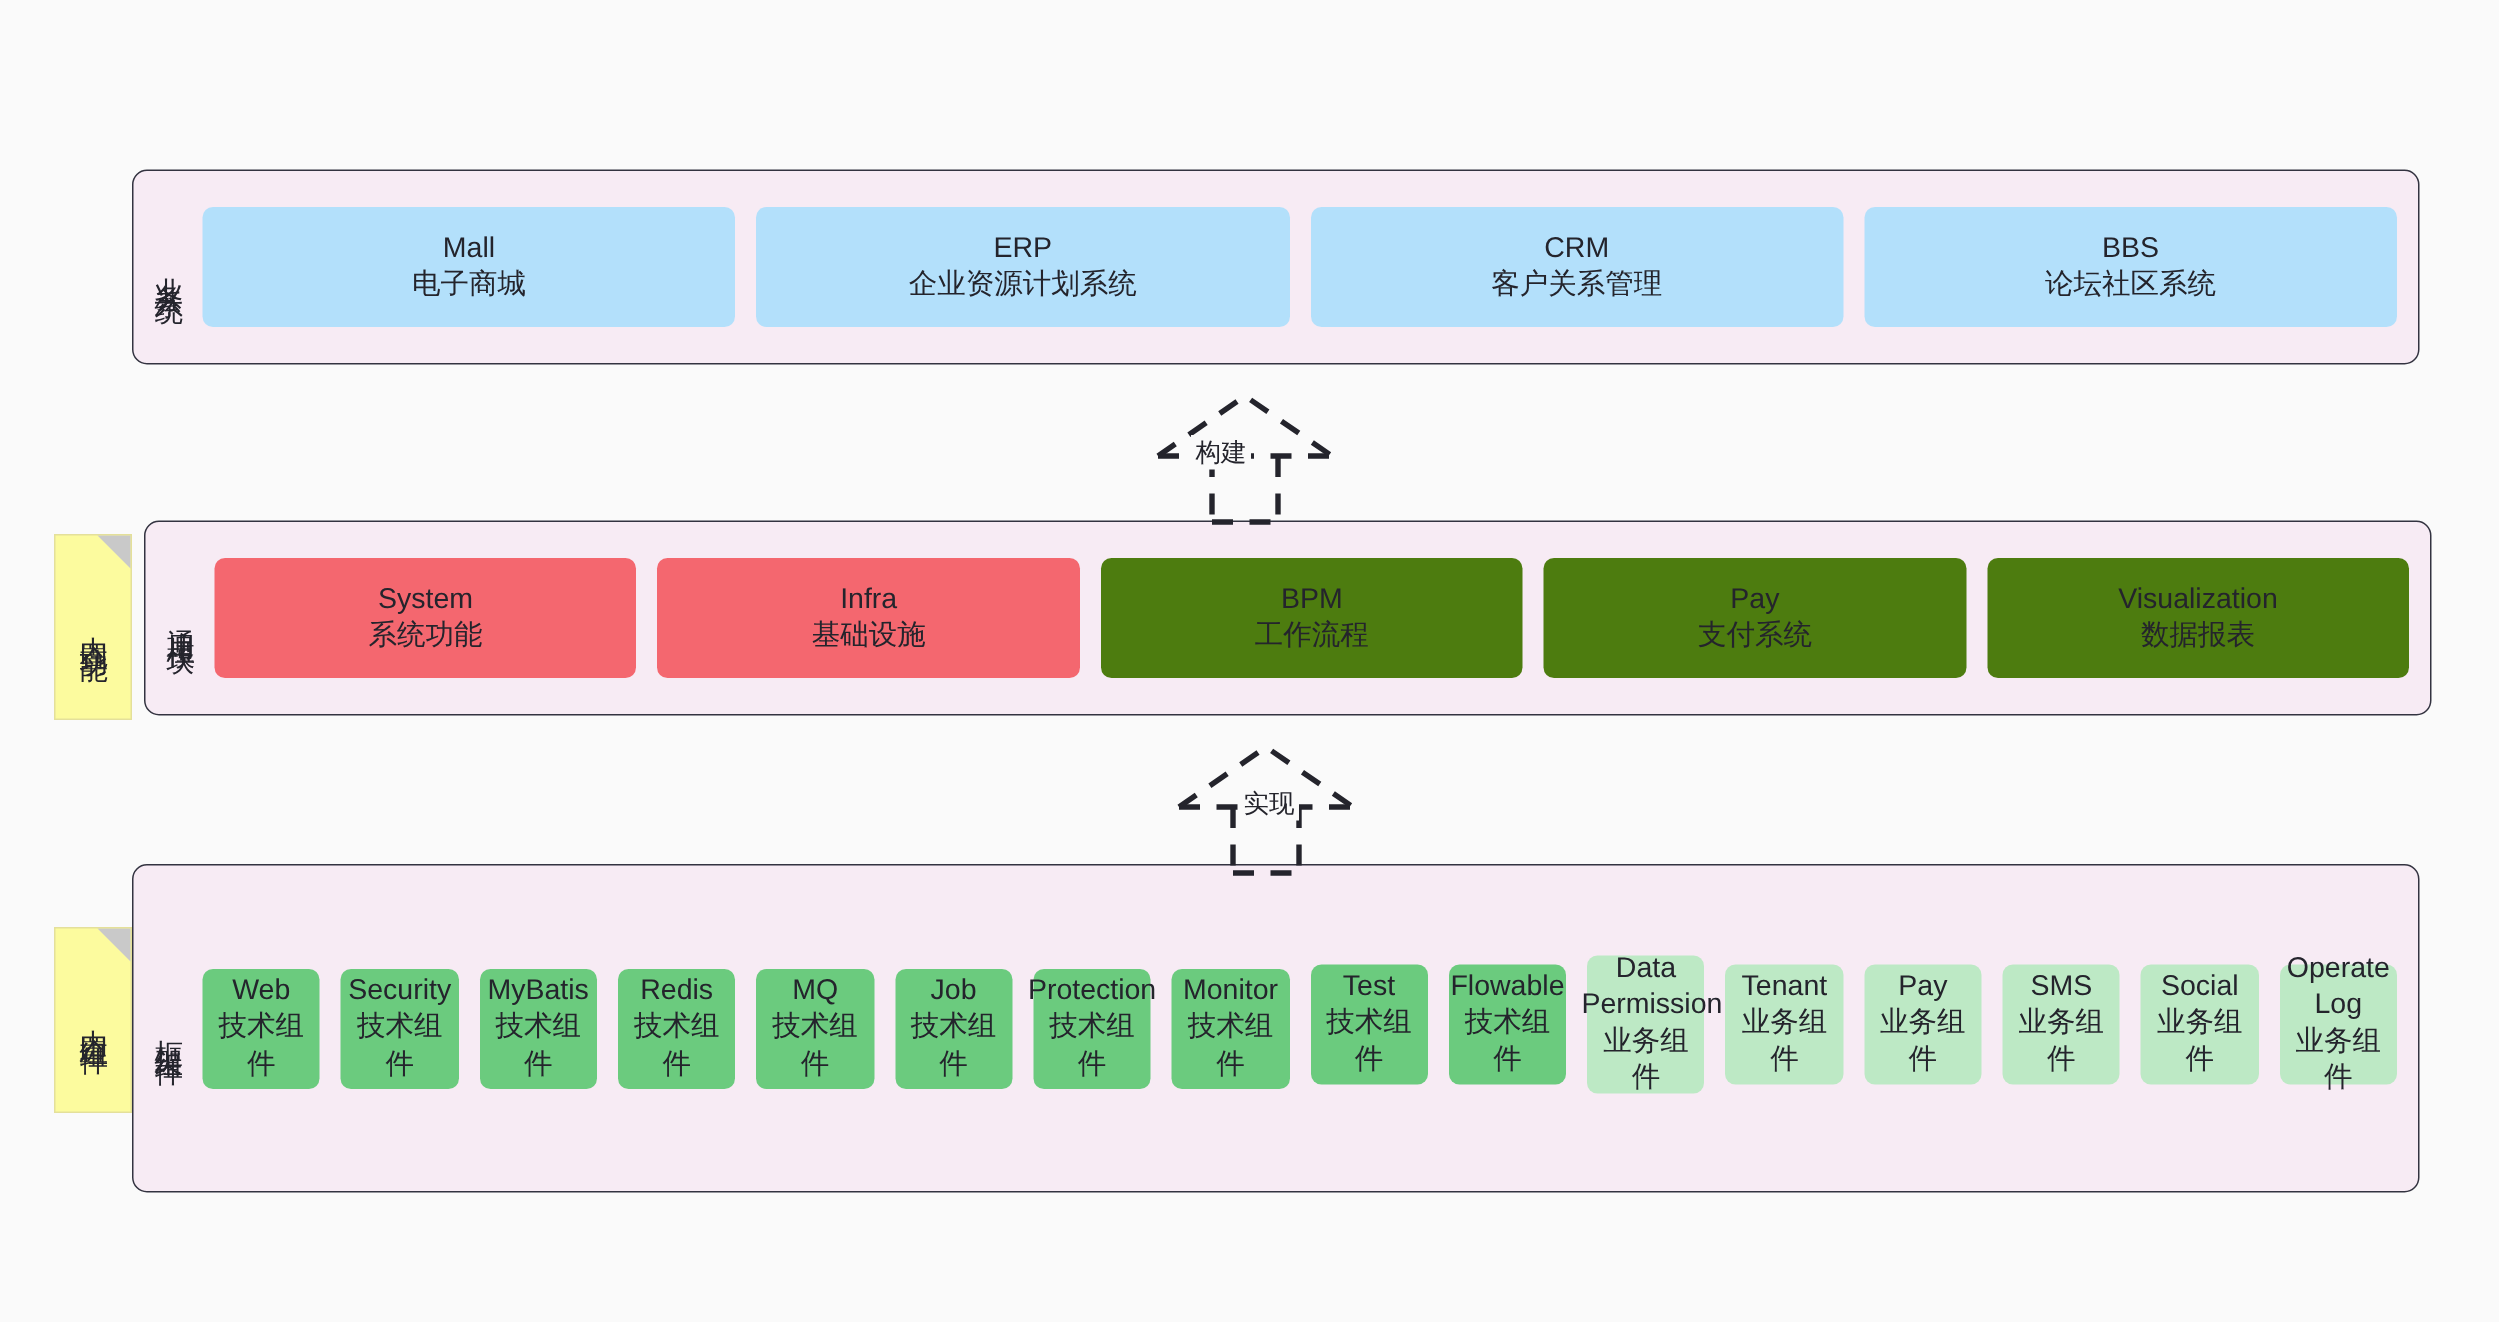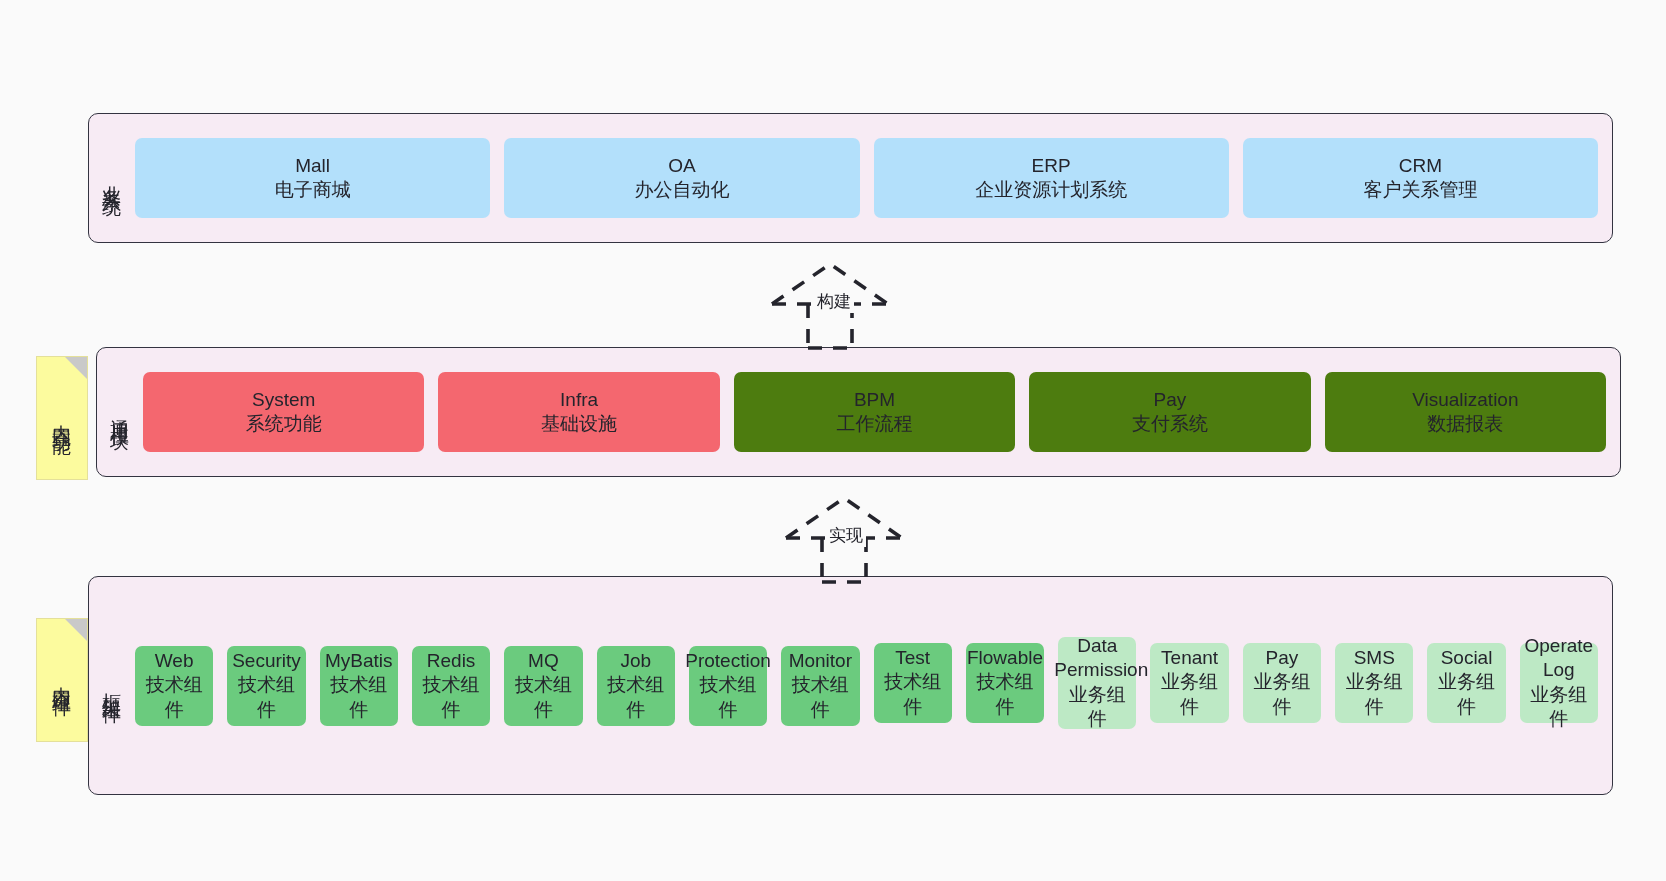--- a/index.html
+++ b/index.html
@@ -134,44 +134,44 @@
 
   <div class="layer" id="layer-business" style="left:88px; top:113px; width:1525px; height:130px;">
     <div class="layer-title">业务系统</div>
     <div class="layer-body">
       <div class="row">
         <div class="node biz">
           <span class="t1">Mall</span>
           <span class="t2">电子商城</span>
         </div>
         <div class="node biz">
-          <span class="t1">OA</span>
-          <span class="t2">办公自动化</span>
-        </div>
-        <div class="node biz">
           <span class="t1">ERP</span>
           <span class="t2">企业资源计划系统</span>
         </div>
         <div class="node biz">
           <span class="t1">CRM</span>
           <span class="t2">客户关系管理</span>
+        </div>
+        <div class="node biz">
+          <span class="t1">BBS</span>
+          <span class="t2">论坛社区系统</span>
         </div>
       </div>
     </div>
   </div>
 
   <div class="connector" style="left:750px; top:258px; width:160px; height:92px;">
     <svg width="160" height="92" viewBox="0 0 160 92">
       <polyline points="22,46 80,6 138,46" fill="none" stroke="#24242c" stroke-width="3.6" stroke-dasharray="14 11" stroke-linecap="butt"></polyline>
       <line x1="22" y1="46" x2="138" y2="46" stroke="#24242c" stroke-width="3.6" stroke-dasharray="14 11"></line>
       <line x1="58" y1="46" x2="58" y2="92" stroke="#24242c" stroke-width="3.6" stroke-dasharray="14 11"></line>
       <line x1="102" y1="46" x2="102" y2="92" stroke="#24242c" stroke-width="3.6" stroke-dasharray="14 11"></line>
       <line x1="58" y1="90" x2="102" y2="90" stroke="#24242c" stroke-width="3.6" stroke-dasharray="14 11"></line>
     </svg>
-    <span class="label" style="left:64px; top:32px;">构建</span>
+    <span class="label" style="left:44px; top:32px;">构建</span>
   </div>
 
   <div class="sticky" style="left:36px; top:356px; height:124px;">
     <span class="fold"></span>
     <span class="txt">内置功能</span>
   </div>
 
   <div class="layer" id="layer-modules" style="left:96px; top:347px; width:1525px; height:130px;">
     <div class="layer-title">通用模块</div>
     <div class="layer-body">

